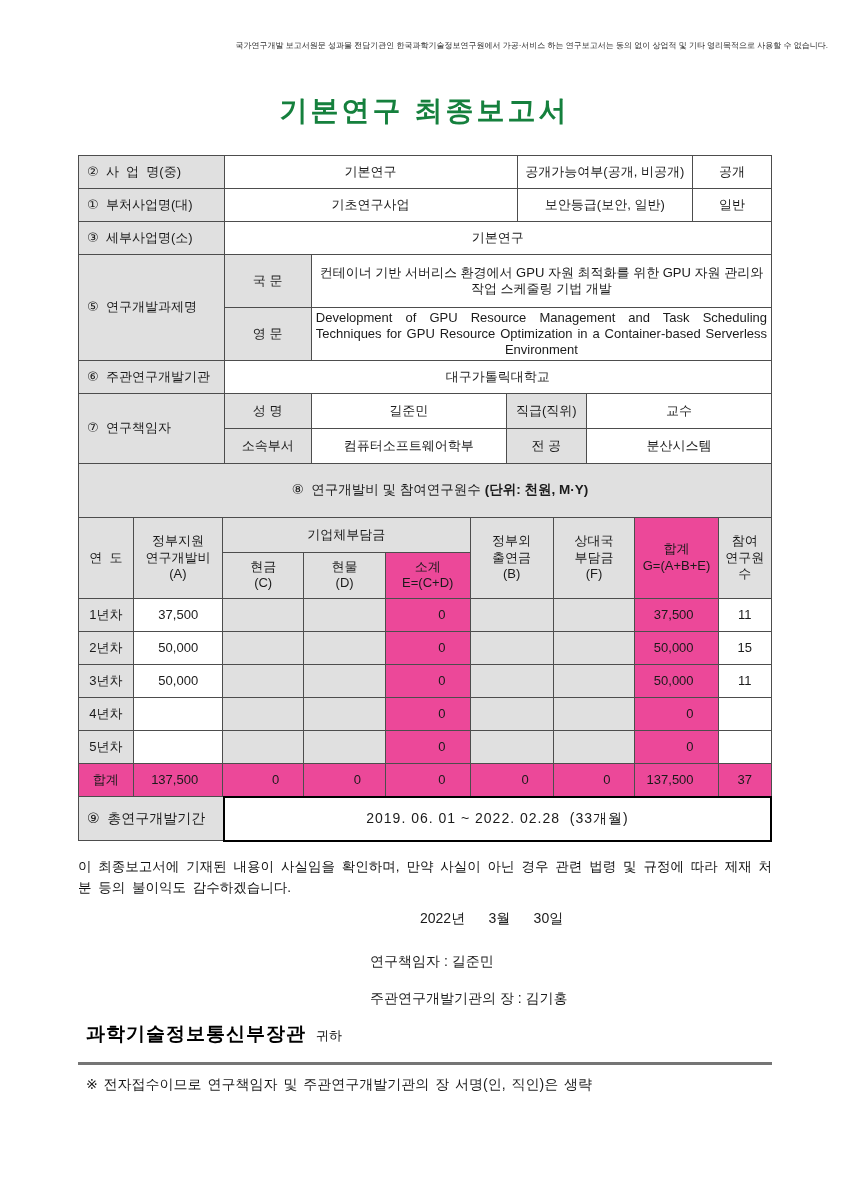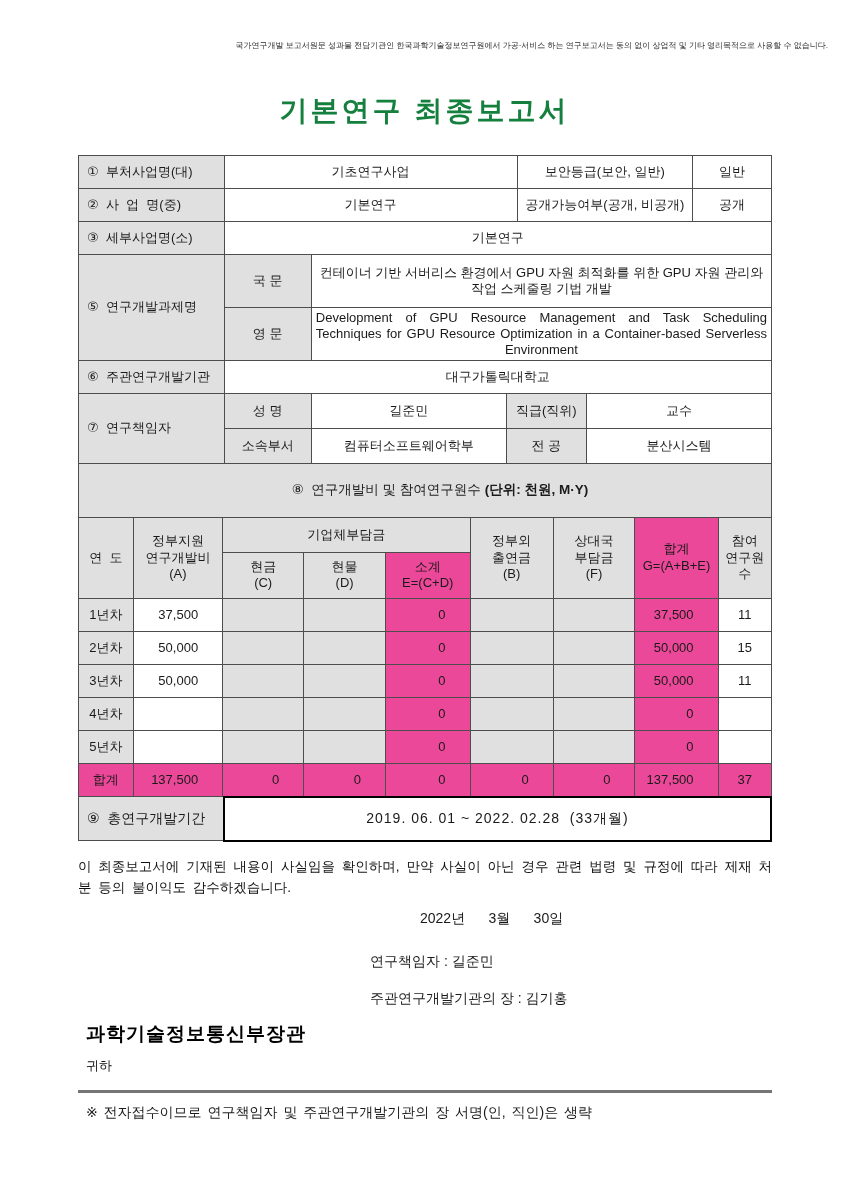--- a/index.html
+++ b/index.html
@@ -44,21 +44,21 @@
   .period-val { border:2px solid #000; font-size:14px; letter-spacing:1px; }
   .statement {
     margin-top:15px; font-size:13.5px; line-height:1.55; text-align:justify;
     word-spacing:3px; color:#111;
   }
   .sig-date { margin-top:12px; margin-left:342px; font-size:14px; white-space:pre; }
   .sig-pi   { margin-top:25px; margin-left:292px; font-size:14px; white-space:pre; }
   .sig-head { margin-top:19px; margin-left:292px; font-size:14px; white-space:pre; }
   .recipient-row {
     margin-top:13px; display:flex; align-items:baseline; gap:10px;
-    border-bottom:3px solid #757575; padding-bottom:15px; padding-left:8px;flex-direction:column;
+    border-bottom:3px solid #757575; padding-bottom:15px; padding-left:8px;
   }
   .recipient { font-size:19px; font-weight:bold; letter-spacing:1px; color:#000; }
   .honorific { font-size:13px; color:#111; }
   .note { margin-top:11px; font-size:14px; padding-left:8px; word-spacing:2px; }
 </style>
 </head>
 <body>
 
 <div class="disclaimer">국가연구개발 보고서원문 성과물 전담기관인 한국과학기술정보연구원에서 가공·서비스 하는 연구보고서는 동의 없이 상업적 및 기타 영리목적으로 사용할 수 없습니다.</div>
 
@@ -68,30 +68,30 @@
 
   <table>
     <colgroup>
         <col style="width:21%">
         <col style="width:42.3%">
         <col style="width:25.3%">
         <col style="width:11.4%">
       </colgroup>
     <tbody>
         <tr class="h30">
+      <td class="lbl">②  사  업  명(중)</td>
+      <td>기본연구</td>
+      <td>공개가능여부(공개, 비공개)</td>
+      <td>공개</td>
+    </tr>
+    <tr class="h30">
       <td class="lbl">①  부처사업명(대)</td>
       <td>기초연구사업</td>
       <td>보안등급(보안, 일반)</td>
       <td>일반</td>
-    </tr>
-    <tr class="h30">
-      <td class="lbl">②  사  업  명(중)</td>
-      <td>기본연구</td>
-      <td>공개가능여부(공개, 비공개)</td>
-      <td>공개</td>
     </tr>
     <tr class="h30">
       <td class="lbl">③  세부사업명(소)</td>
       <td colspan="3">기본연구</td>
     </tr>
   </tbody>
     </table>
 
 
   <table>

